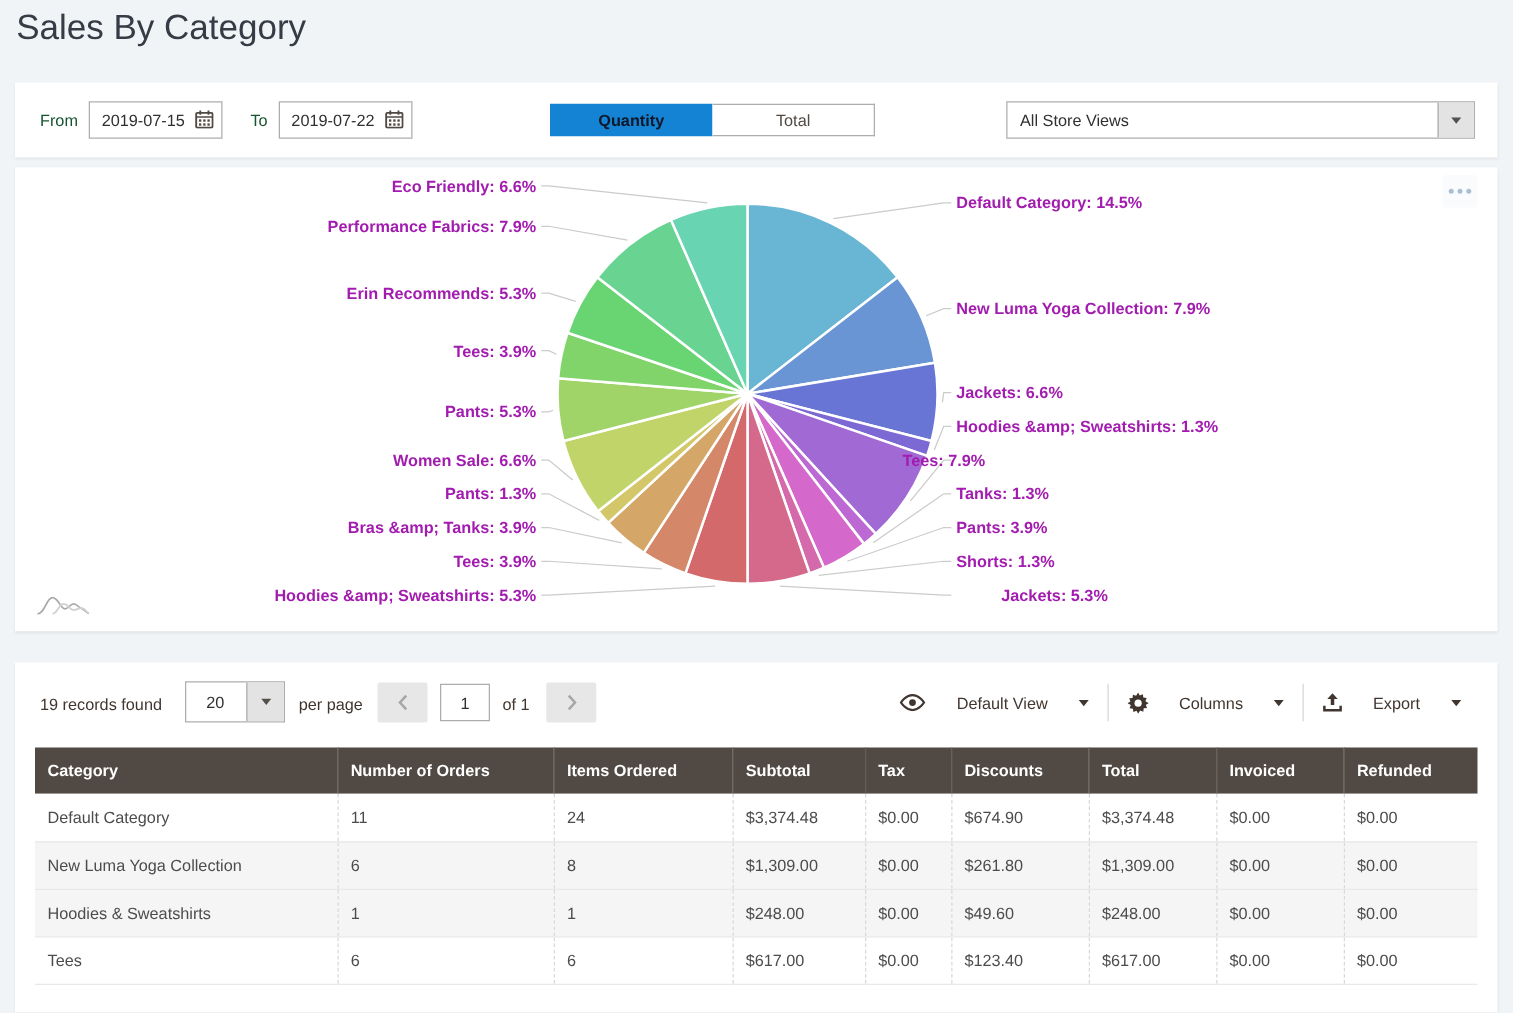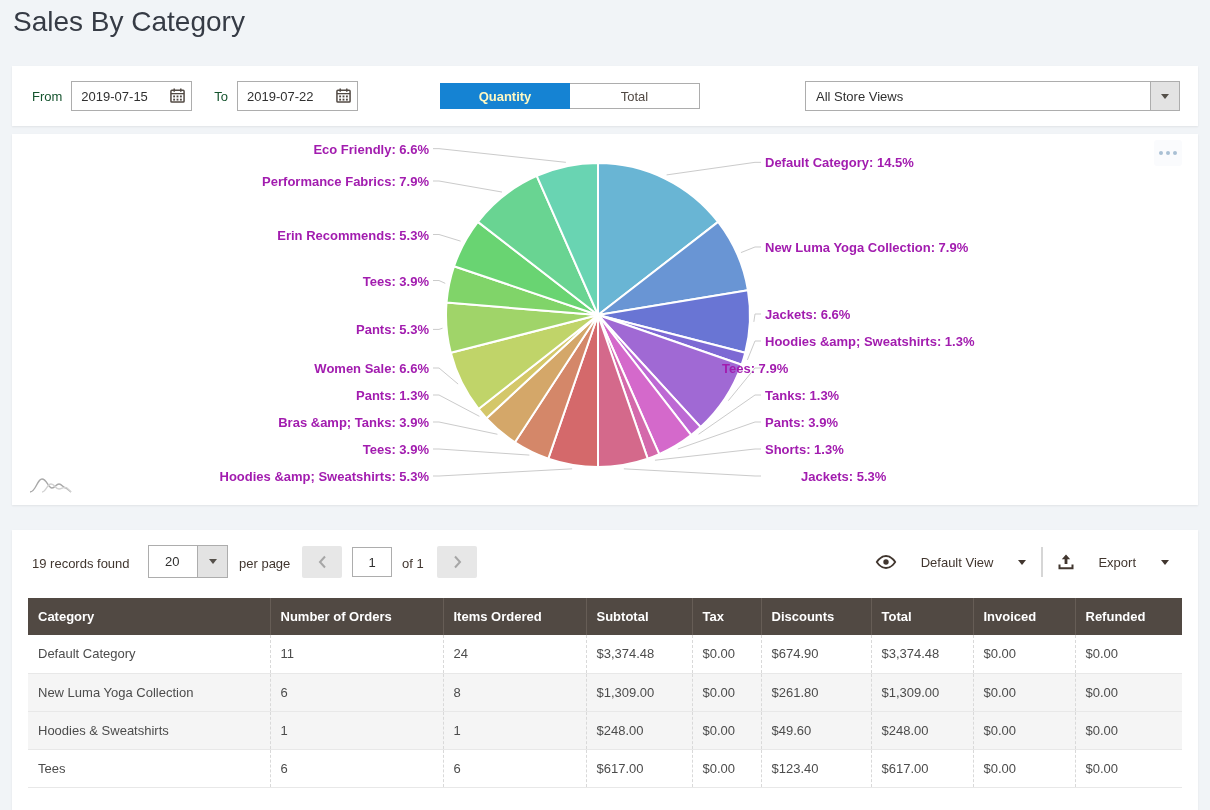--- a/index.html
+++ b/index.html
@@ -12,26 +12,26 @@
     color:#41362f;
   }
   .page-title { position:absolute; left:13px; top:6px; font-size:28px; font-weight:400; color:#363b45; }
   .panel { position:absolute; left:12px; width:1186px; background:#fff; box-shadow:0 1px 2px rgba(0,0,0,.07); }
 
   
   .filter-panel { top:66px; height:60px; display:flex; align-items:center; padding:0 20px; }
   .f-label { font-size:13px; color:#14532d; margin-right:9px; }
   .f-label.to { margin-left:22px; }
   .date-wrap { position:relative; }
-  .date-input { width:121px; height:30px; border:1px solid #adadad; font-size:13px; color:#303030;
+  .date-input { width:107px; height:30px; border:1px solid #adadad; font-size:13px; color:#303030;
     padding:0 28px 0 9px; font-family:"Liberation Sans",sans-serif; background:#fff; }
   .cal-icon { position:absolute; right:7px; top:7px; cursor:pointer; }
   .toggle { position:absolute; left:428px; top:17px; display:flex; }
   .toggle .t-btn { width:130px; height:26px; font-size:13px; display:flex; align-items:center; justify-content:center; cursor:pointer; }
-  .t-btn.active { background:#1583d3; color:#fef9c3; font-weight:700; }
+  .t-btn.active { background:#1583d3; color:#0f172a; font-weight:700; }
   .t-btn.inactive { background:#fff; color:#514943; border:1px solid #adadad; border-left:none; }
   .store-select { position:absolute; left:793px; top:15px; width:375px; height:30px; border:1px solid #adadad;
     background:#fff; display:flex; align-items:center; cursor:pointer; }
   .store-select .val { flex:1; font-size:13px; color:#303030; padding-left:10px; }
   .sel-arrow-box { width:29px; height:28px; background:#e3e3e3; border-left:1px solid #adadad;
     display:flex; align-items:center; justify-content:center; }
   .tri-down { width:0; height:0; border-left:4px solid transparent; border-right:4px solid transparent; border-top:5px solid #55504a; }
 
   
   .chart-panel { top:134px; height:371px; }
@@ -228,20 +228,28 @@
   <div class="toolbar-right">
     <div class="menu-btn">
       <svg width="22" height="14" viewBox="0 0 22 14">
           <path d="M11 1 C5.5 1 1.8 7 1.8 7 C1.8 7 5.5 13 11 13 C16.5 13 20.2 7 20.2 7 C20.2 7 16.5 1 11 1 Z" fill="none" stroke="#41362f" stroke-width="1.8"></path>
           <circle cx="11" cy="7" r="2.7" fill="#41362f"></circle>
         </svg>
       <span>Default View</span>
       <span class="caret"></span>
     </div>
     <span class="sep"></span>
+    <div class="menu-btn">
+      <svg width="17" height="17" viewBox="0 0 16 16">
+          <path fill="#41362f" d="M8 0l1.2 2.2 2.4-.9.3 2.5 2.5.3-.9 2.4L16 8l-2.2 1.2.9 2.4-2.5.3-.3 2.5-2.4-.9L8 16l-1.2-2.2-2.4.9-.3-2.5-2.5-.3.9-2.4L0 8l2.2-1.2-.9-2.4 2.5-.3.3-2.5 2.4.9z"></path>
+          <circle cx="8" cy="8" r="2.7" fill="#fff"></circle>
+        </svg>
+      <span>Columns</span>
+      <span class="caret"></span>
+    </div>
     <span class="sep"></span>
     <div class="menu-btn">
       <svg width="16" height="16" viewBox="0 0 16 16">
           <path d="M8 0.5 L12.2 5.2 H9.4 V10 H6.6 V5.2 H3.8 Z" fill="#41362f"></path>
           <path d="M1.5 10.5 V14.2 H14.5 V10.5" stroke="#41362f" stroke-width="2" fill="none"></path>
         </svg>
       <span>Export</span>
       <span class="caret"></span>
     </div>
   </div>

